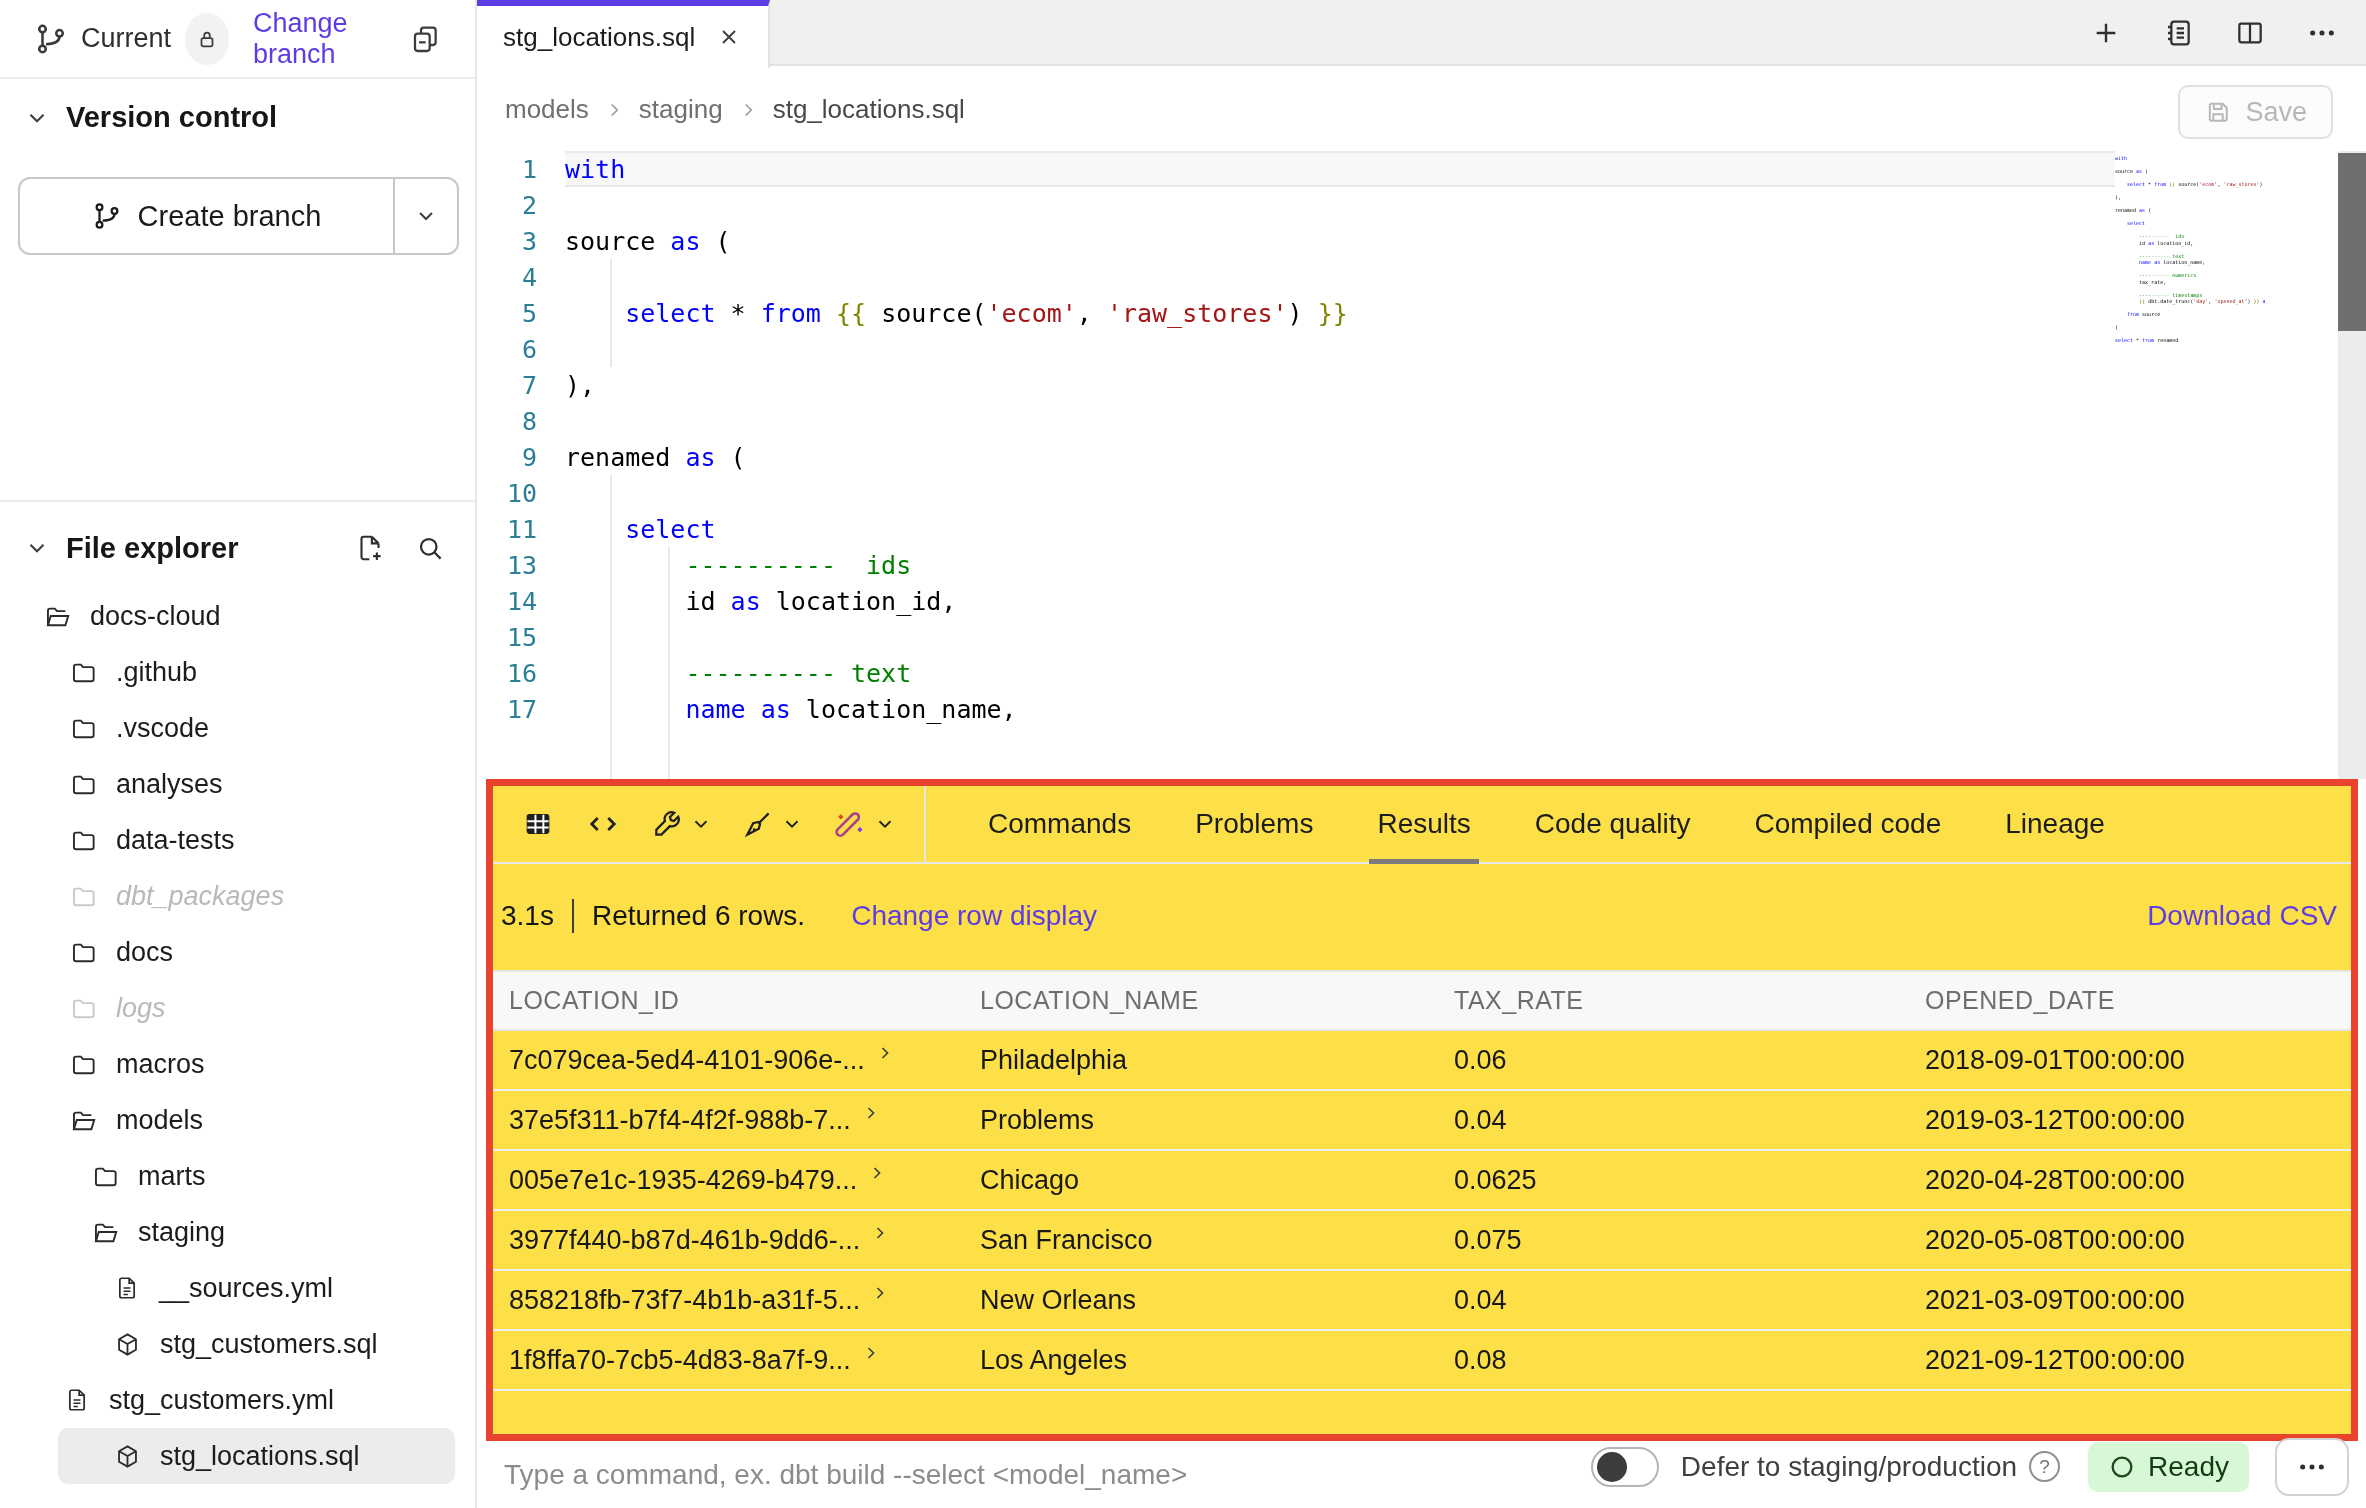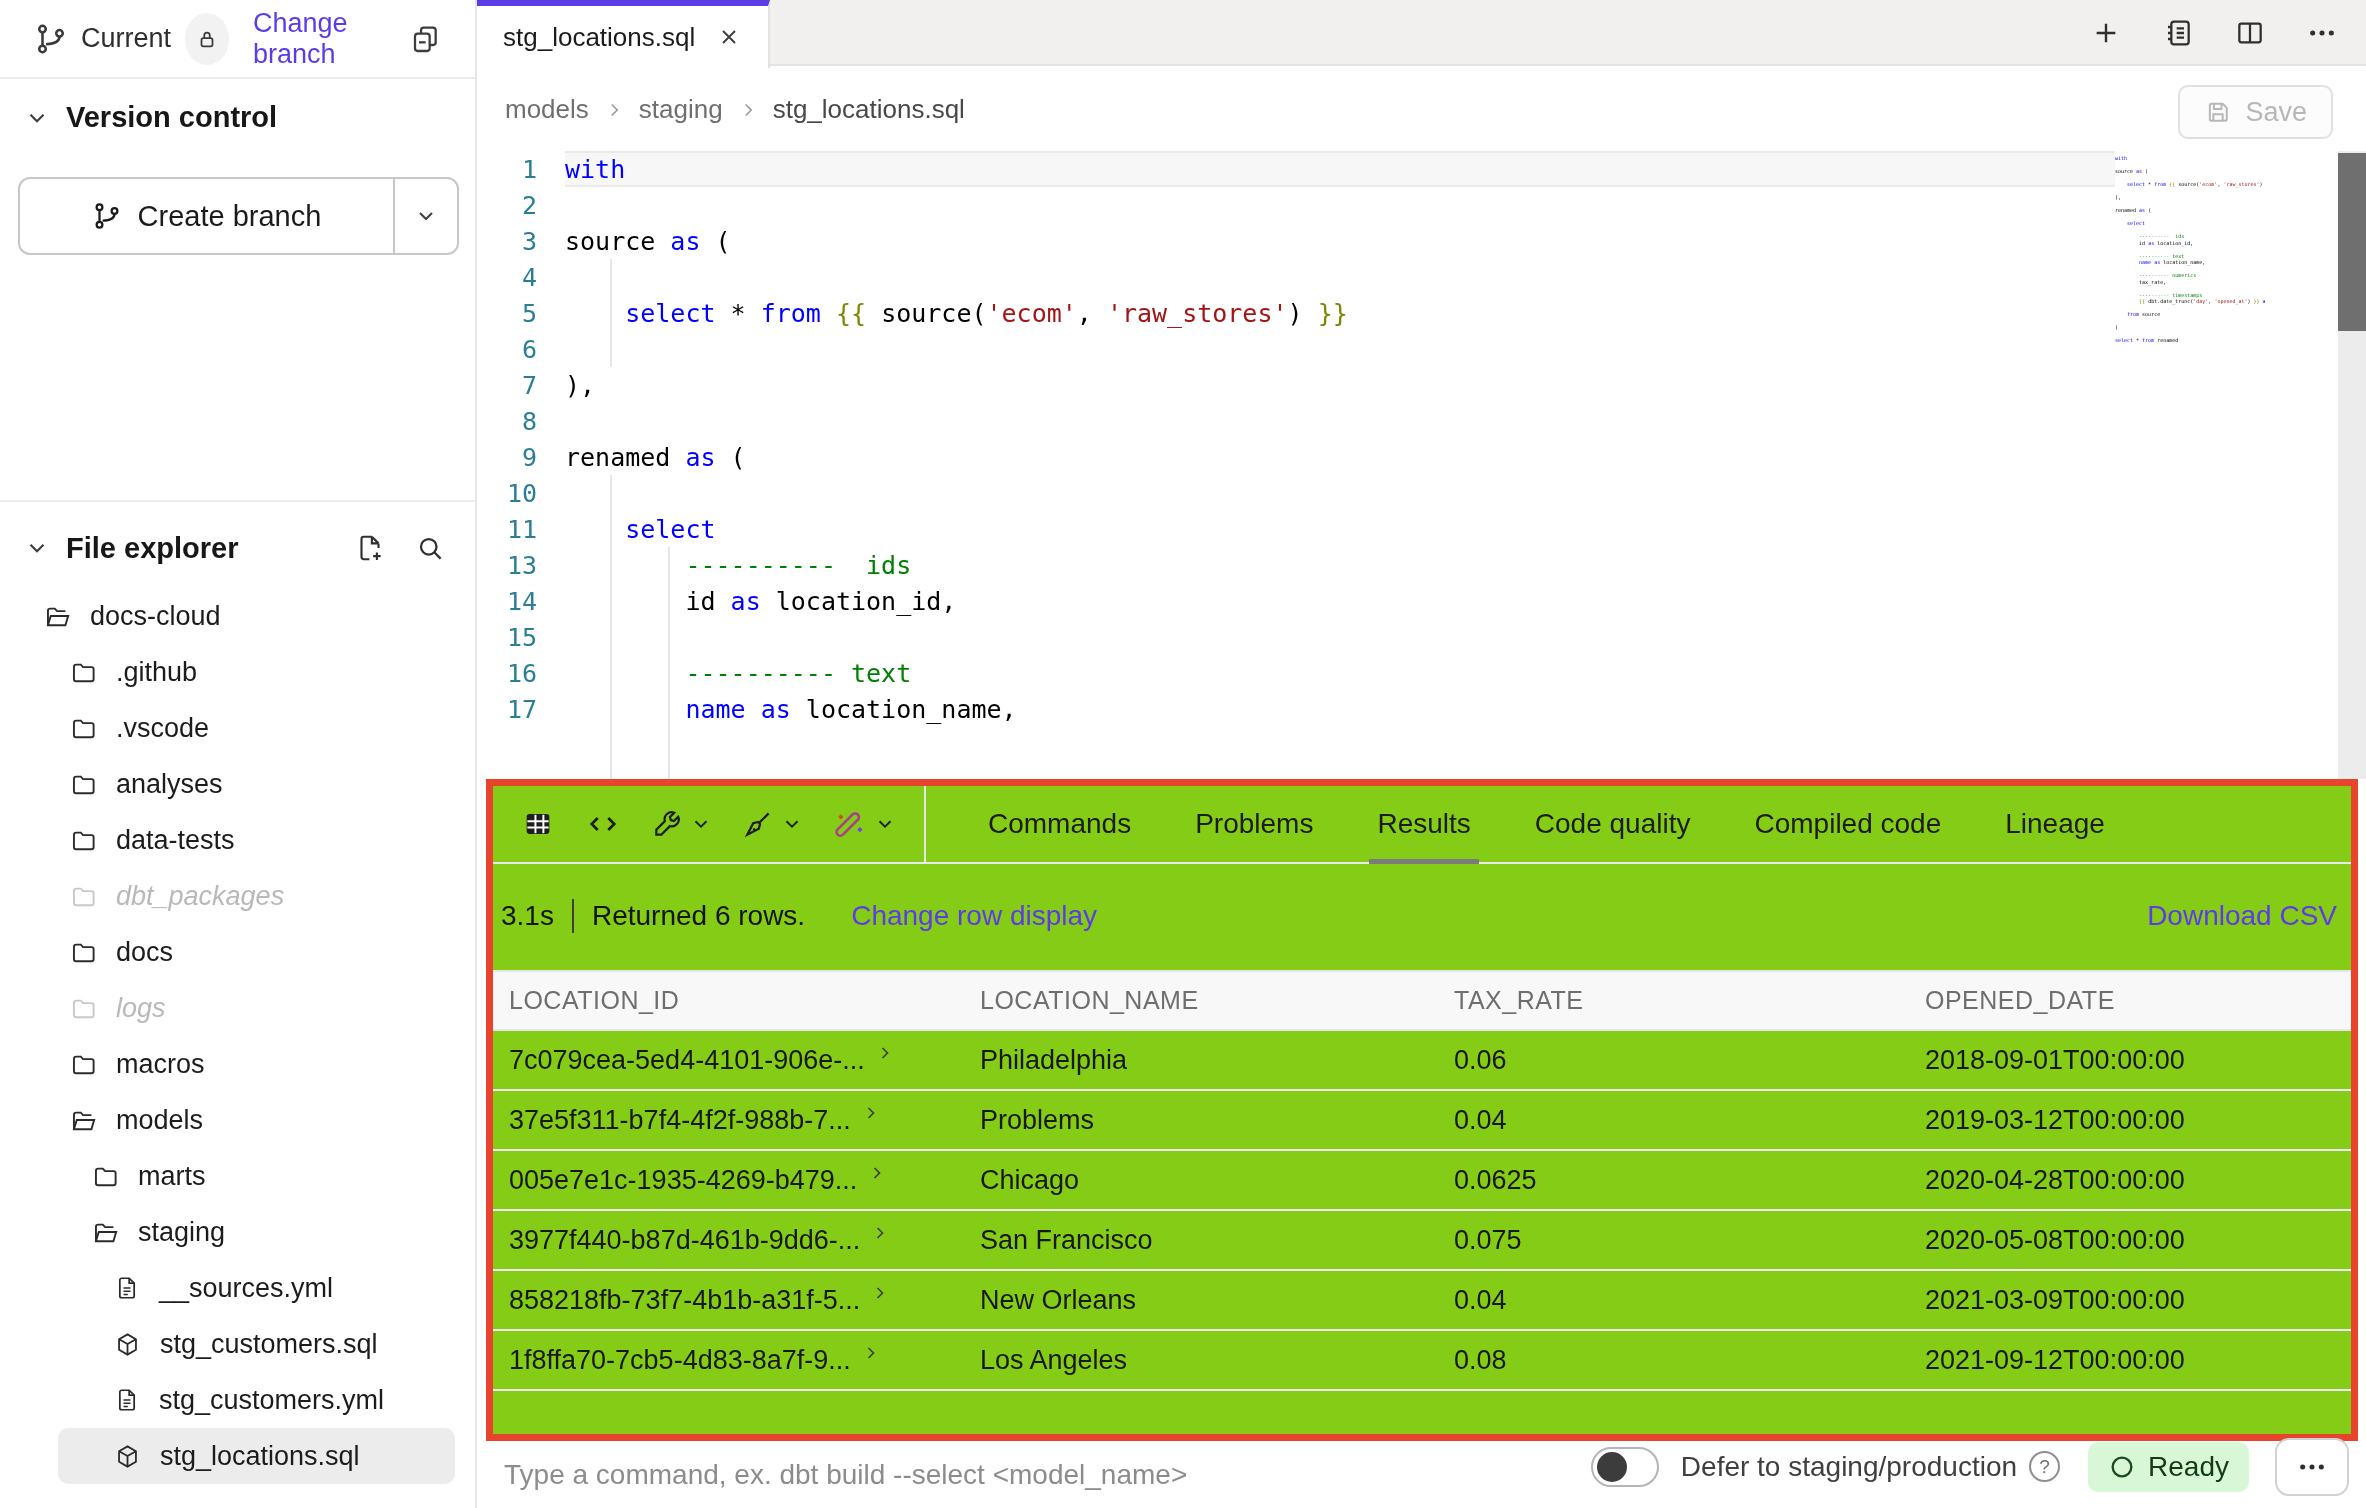--- a/index.html
+++ b/index.html
@@ -70,21 +70,21 @@
   .tk-kw{color:var(--kw);} .tk-str{color:var(--str);} .tk-cm{color:var(--cm);}
   .tk-jj{color:var(--jj);} .tk-pl{color:#000;}
   .iguide { position:absolute; width:2px; background:#e7e7e7; left:0; }
   #minimap { position:absolute; left:1638px; top:4px; width:150px; height:330px; overflow:hidden;
              font:5px "DejaVu Sans Mono", monospace; line-height:6.5px; white-space:pre; color:#222; }
   .vscroll { position:absolute; left:1861px; top:0; width:28px; height:628px; background:#ececec; }
   .vscroll .thumb { position:absolute; top:2px; left:0; width:100%; height:178px; background:#6f6f6f; }
 
   
   .results-panel { position:absolute; left:9px; top:779px; width:1872px; height:662px;
-                   border:7px solid var(--red); background:#84cc16; }
+                   border:7px solid var(--red); background:#fde047; }
   .ptoolbar { height:78px; border-bottom:2px solid #e9e9e9; display:flex; align-items:stretch; }
   .picon-group { display:flex; align-items:center; gap:30px; padding:0 28px; border-right:2px solid #e6e6e6; color:#1f1f1f; }
   .tool { display:flex; align-items:center; gap:7px; cursor:pointer; }
   .ptabs { display:flex; align-items:center; gap:64px; padding-left:62px; }
   .ptab { position:relative; font-size:28px; color:#1c1c1c; cursor:pointer; height:100%; display:flex; align-items:center; }
   .ptab .tab-underline { position:absolute; bottom:-2px; left:-8px; right:-8px; height:5px; background:#7b7b7b; }
   .pinfo { height:104px; display:flex; align-items:center; padding:0 14px 0 8px; }
   .pinfo .ptime, .pinfo .prows { font-size:28px; color:#141414; }
   .vbar { width:2px; height:34px; background:#3f3f3f; margin:0 18px; }
   .plink { font-size:28px; font-weight:500; color:var(--accent); cursor:pointer; }
@@ -317,21 +317,21 @@
       </div>
       <div class="tree-item" style="padding-left: 114px;">
         <span class="ic ticon">
           <svg width="27" height="27" viewBox="0 0 24 24" fill="none" stroke="currentColor" stroke-width="1.6">
             <path d="M12 3l7.5 4.3v9.4L12 21l-7.5-4.3V7.3z"></path>
             <path d="M4.5 7.3L12 11.6l7.5-4.3M12 11.6V21"></path>
           </svg>
         </span>
         <span>stg_customers.sql</span>
       </div>
-      <div class="tree-item" style="padding-left: 114px;">
+      <div class="tree-item" style="padding-left: 64px;">
         <span class="ic ticon">
           <svg width="26" height="26" viewBox="0 0 24 24" fill="none" stroke="currentColor" stroke-width="1.6">
             <path d="M14 3H7a1.6 1.6 0 0 0-1.6 1.6v14.8A1.6 1.6 0 0 0 7 21h10a1.6 1.6 0 0 0 1.6-1.6V7.6z"></path>
             <path d="M14 3v4.6h4.6M8.8 12h6.4M8.8 15h6.4M8.8 18h4"></path>
           </svg>
         </span>
         <span>stg_customers.yml</span>
       </div>
       <div class="tree-item sel">
         <span class="ic ticon">

